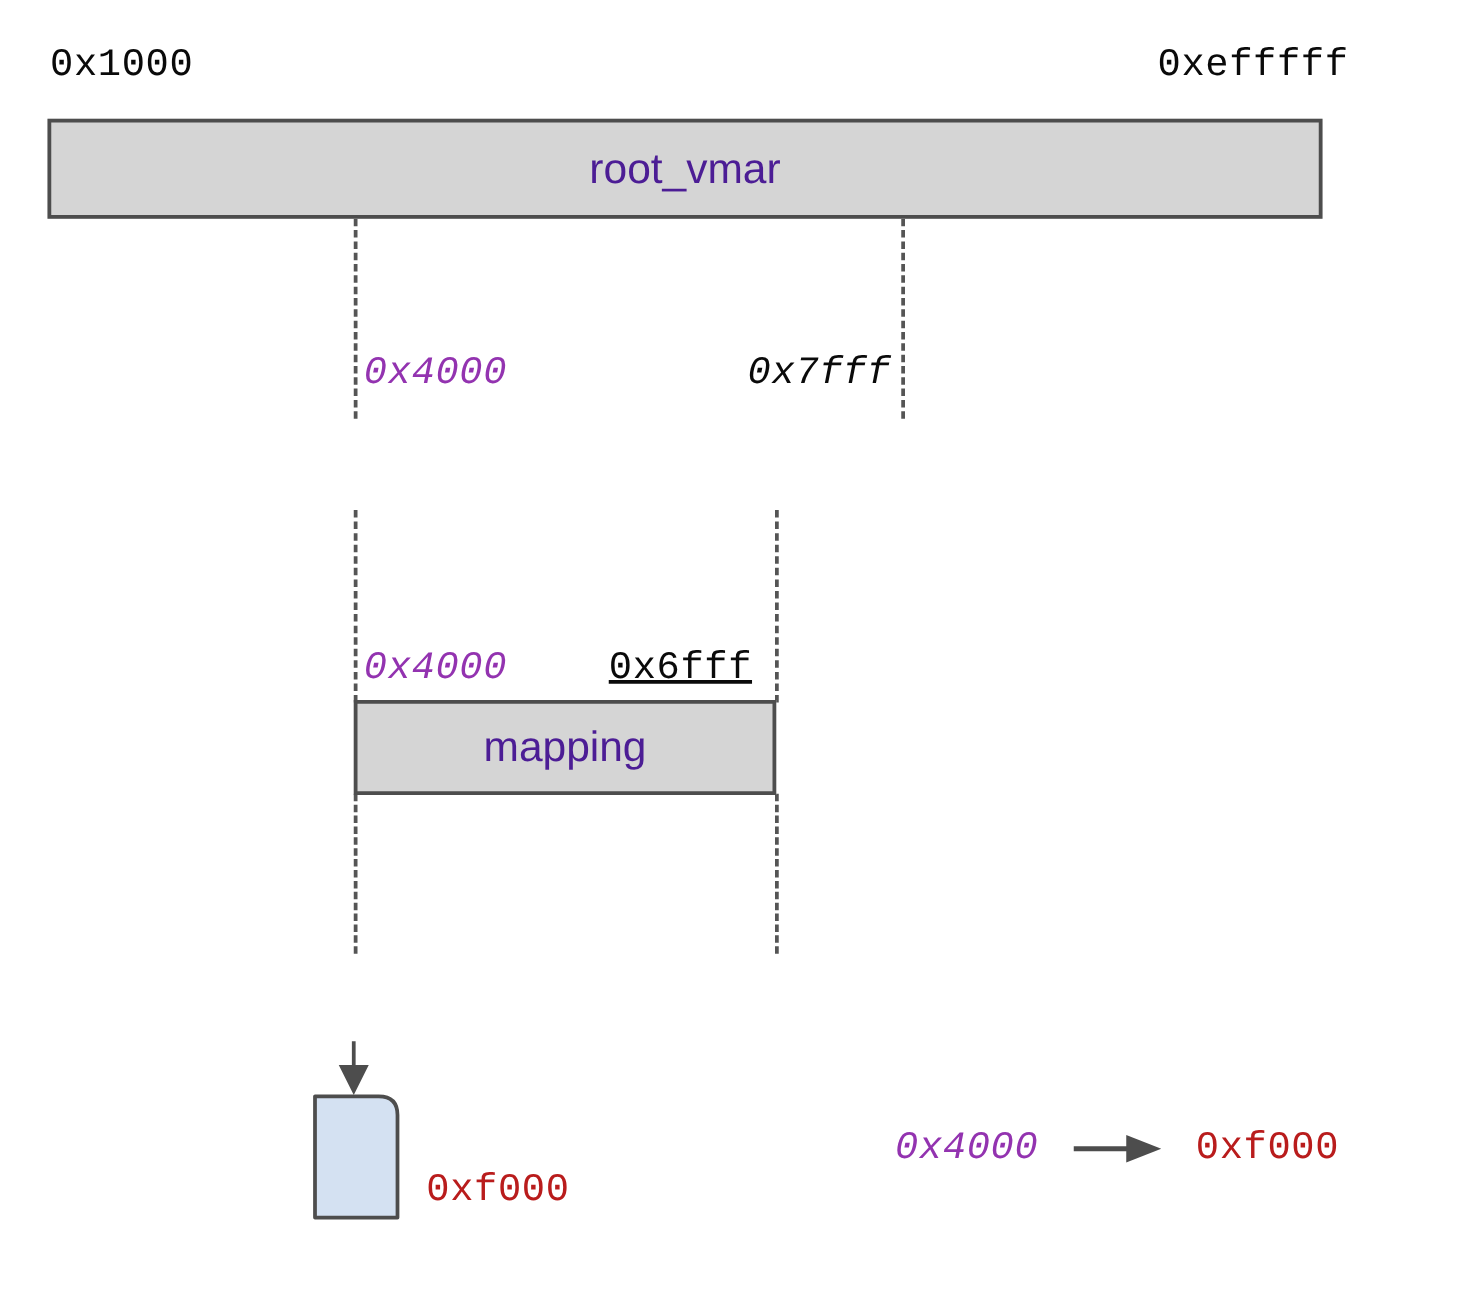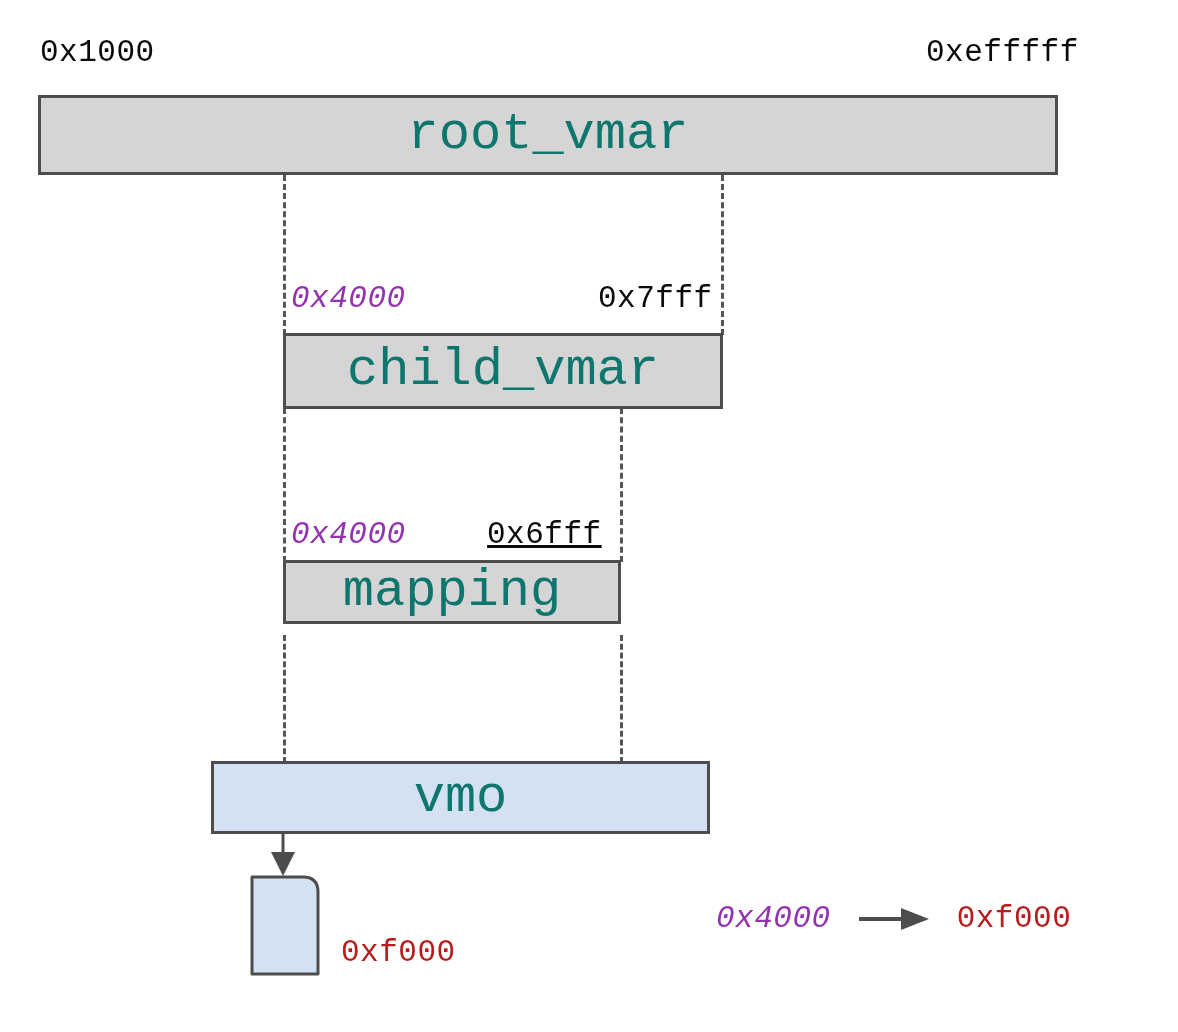--- a/index.html
+++ b/index.html
@@ -19,23 +19,23 @@
   }
   .box {
     position: absolute;
     box-sizing: border-box;
     border: 3px solid #4d4d4d;
     display: flex;
     align-items: center;
     justify-content: center;
   }
   .box-label {
-    font-family: Liberation Mono, monospace;
-    font-size: 52px;
-    color: #0f766e;
+    font-family: Liberation Sans, sans-serif;
+    font-size: 34px;
+    color: #4c1d95;
     line-height: 1;
     white-space: nowrap;
   }
   .gray {
     background: #d5d5d5;
   }
   .blue {
     background: #d4e1f2;
   }
   .addr {
@@ -90,36 +90,30 @@
   <div class="vline" style="left:620px; top:408px; height:154px;"></div>
 
   <div class="vline" style="left:283px; top:635px; height:128px;"></div>
   <div class="vline" style="left:620px; top:635px; height:128px;"></div>
 
   <div class="box gray" style="left:38px; top:95px; width:1020px; height:80px;">
     <span class="box-label">root_vmar</span>
   </div>
 
   <div class="addr addr-purple" style="left:291px; top:283px;">0x4000</div>
-  <div class="addr addr-black" style="left:598px; top:283px;">0x7fff</div>
+  <div class="addr addr-black" style="left:598px; top:283px;font-style:italic;">0x7fff</div>
 
-  <div class="box gray" style="left:283px; top:333px; width:440px; height:76px;">
-    <span class="box-label">child_vmar</span>
-  </div>
 
   <div class="addr addr-purple" style="left:291px; top:519px;">0x4000</div>
   <div class="addr addr-black" style="left:487px; top:519px;text-decoration:underline;">0x6fff</div>
 
-  <div class="box gray" style="left:283px; top:560px; width:338px; height:64px;">
+  <div class="box gray" style="left:283px; top:560px; width:338px; height:76px;">
     <span class="box-label">mapping</span>
   </div>
 
-  <div class="box blue" style="left:211px; top:761px; width:499px; height:73px;">
-    <span class="box-label">vmo</span>
-  </div>
 
   <svg class="overlay" viewBox="0 0 1178 1032">
     <line x1="283" y1="833" x2="283" y2="855" stroke="#4d4d4d" stroke-width="3"></line>
     <polygon points="271,852 295,852 283,876" fill="#4d4d4d"></polygon>
     <path d="M252,877 L303,877 Q318,877 318,892 L318,974 L252,974 Z" fill="#d4e1f2" stroke="#4d4d4d" stroke-width="3" stroke-linejoin="round"></path>
   </svg>
 
   <div class="addr addr-blue" style="left:341px; top:937px;">0xf000</div>
 
   <div class="legend" style="left:716px; top:903px;">

